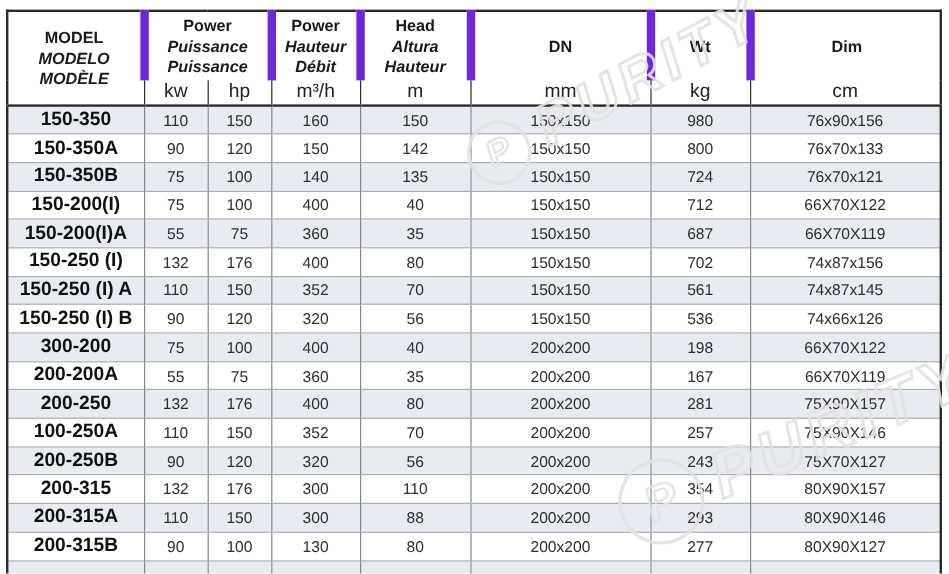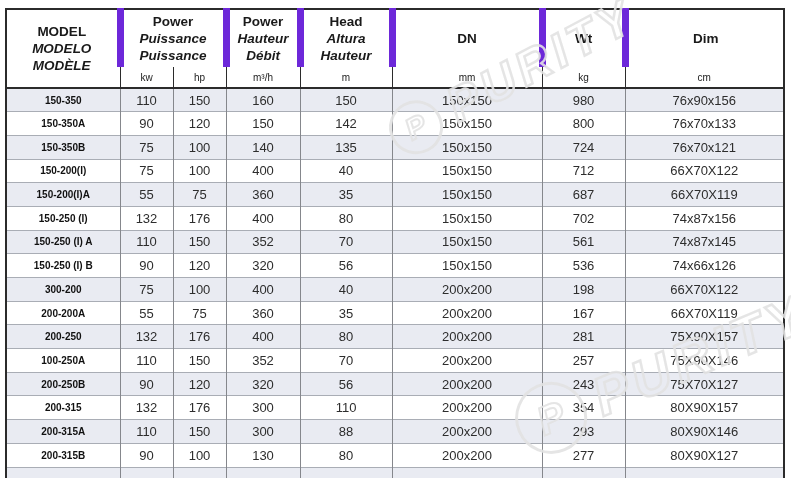--- a/index.html
+++ b/index.html
@@ -34,36 +34,36 @@
   thead th { background: #fff; font-weight: bold; }
   thead tr.hrow1 { height: 58px; padding-left: 17px; }
   thead tr.hrow2 { height: 21px; }
   thead tr.hrow1 th { border-left: 7px solid #6d28d9; }
   thead tr.hrow1 th:first-child { border-left: none; }
   thead tr.hrow2 th { border-left: 1px solid #2b2b2b; border-bottom: 2px solid #2b2b2b; }
   th.model-h { border-bottom: 2px solid #2b2b2b; }
 
   .hl { font-size: 13.5px; line-height: 1.28; font-weight: bold; color: #1a1a1a; }
   .hl.it { font-style: italic; }
-  .unit { font-size: 10px; font-weight: normal; color: #222; }
+  .unit { font-size: 16px; font-weight: normal; color: #222; }
 
   tbody tr { height: 23.7px; }
   tbody td {
     border-left: 1px solid #85878c;
     border-top: 1px solid #a9adb5;
     font-size: 13px;
     color: #2d2d2d;
   }
   tbody td:first-child { border-left: none; }
   tbody tr.striped { background: var(--stripe, #e9ebf2); }
   td.model-cell {
     text-align: left;
     padding-left: 14px;
     font-weight: bold;
-    font-size: 10px;
+    font-size: 16px;
     color: #111;
   }
 
   
   .wm {
     position: absolute;
     display: flex;
     align-items: center;
     transform-origin: left center;
     pointer-events: none;

